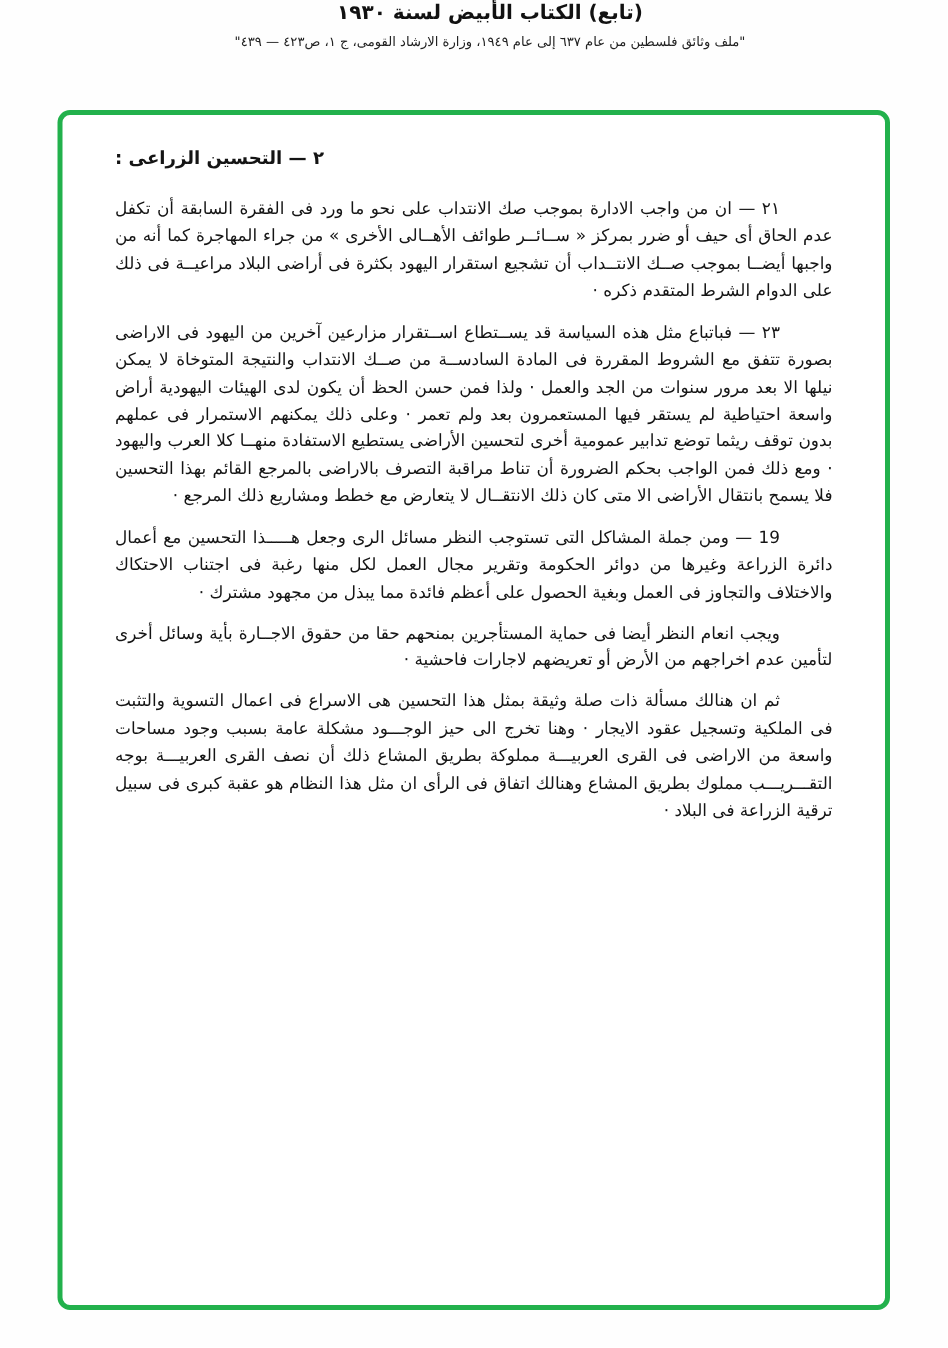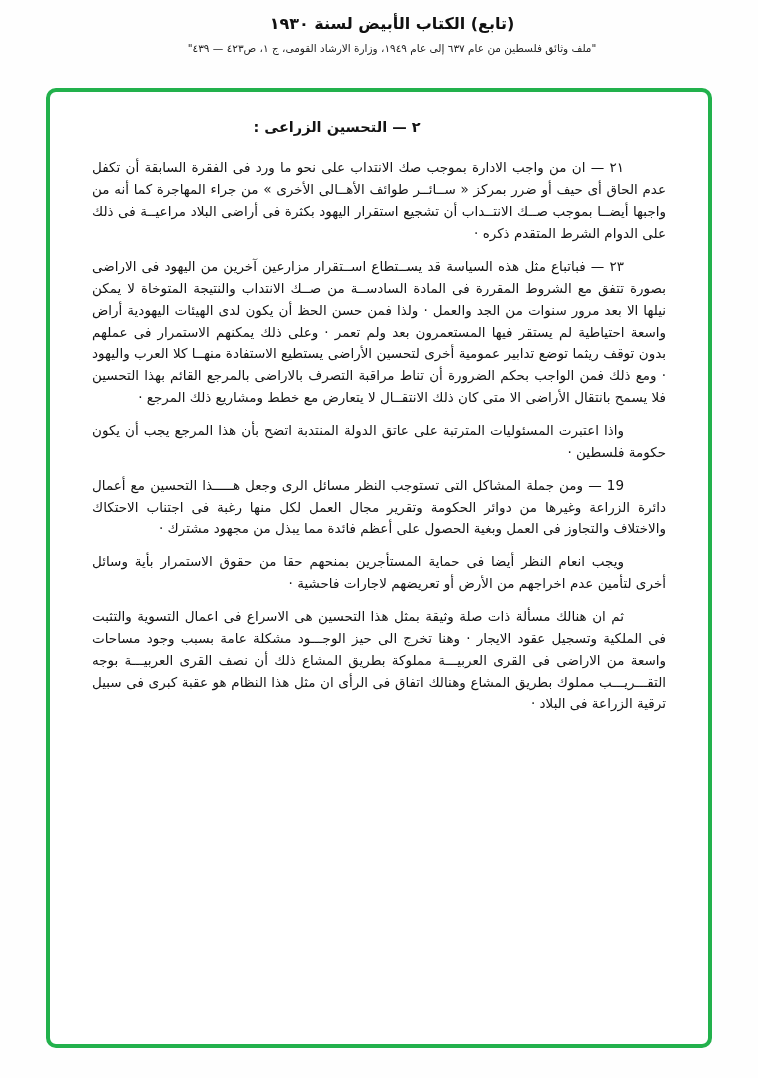--- a/index.html
+++ b/index.html
@@ -16,21 +16,20 @@
     color: #1a1a1a;
   }
   .page {
     width: 758px;
     height: 1078px;
     background: #fefefe;
     position: relative;
   }
   .page-header {
     text-align: center;
-    padding-top: 14px;
     direction: rtl;
     margin-left: 26px;
   }
   .page-header .title {
     font-size: 16px;
     font-weight: bold;
     letter-spacing: 0.5px;
     color: #111;
   }
   .page-header .subtitle {
@@ -56,21 +55,21 @@
     text-align: justify;
     font-size: 13.5px;
     line-height: 1.62;
     color: #141414;
   }
   .section-heading {
     font-weight: bold;
     font-size: 14.5px;
     margin: 6px 84px 18px 0;
     direction: rtl;
-    text-align: center;
+    text-align: left;
   }
   .para {
     margin: 0 0 11px 0;
     text-indent: 42px;
   }
   .para.no-indent {
     text-indent: 42px;
   }
 </style>
 </head>
@@ -86,25 +85,24 @@
   <div class="green-box">
     <div class="doc-body">
 
       <div class="section-heading">٢ — التحسين الزراعى :</div>
 
       <p class="para">٢١ — ان من واجب الادارة بموجب صك الانتداب على نحو ما ورد فى الفقرة السابقة أن تكفل عدم الحاق أى حيف أو ضرر بمركز « ســائــر طوائف الأهــالى الأخرى » من جراء المهاجرة كما أنه من واجبها أيضــا بموجب صــك الانتــداب أن تشجيع استقرار اليهود بكثرة فى أراضى البلاد مراعيــة فى ذلك على الدوام الشرط المتقدم ذكره ·</p>
 
 
       <p class="para">٢٣ — فباتباع مثل هذه السياسة قد يســتطاع اســتقرار مزارعين آخرين من اليهود فى الاراضى بصورة تتفق مع الشروط المقررة فى المادة السادســة من صــك الانتداب والنتيجة المتوخاة لا يمكن نيلها الا بعد مرور سنوات من الجد والعمل · ولذا فمن حسن الحظ أن يكون لدى الهيئات اليهودية أراض واسعة احتياطية لم يستقر فيها المستعمرون بعد ولم تعمر · وعلى ذلك يمكنهم الاستمرار فى عملهم بدون توقف ريثما توضع تدابير عمومية أخرى لتحسين الأراضى يستطيع الاستفادة منهــا كلا العرب واليهود · ومع ذلك فمن الواجب بحكم الضرورة أن تناط مراقبة التصرف بالاراضى بالمرجع القائم بهذا التحسين فلا يسمح بانتقال الأراضى الا متى كان ذلك الانتقــال لا يتعارض مع خطط ومشاريع ذلك المرجع ·</p>
 
-      <p class="para no-indent">واذا اعتبرت المسئوليات المترتبة على عاتق الدولة المنتدبة اتضح بأن هذا المرجع يجب أن يكون حكومة فلسطين ·</p>
 
       <p class="para">19 — ومن جملة المشاكل التى تستوجب النظر مسائل الرى وجعل هـــــذا التحسين مع أعمال دائرة الزراعة وغيرها من دوائر الحكومة وتقرير مجال العمل لكل منها رغبة فى اجتناب الاحتكاك والاختلاف والتجاوز فى العمل وبغية الحصول على أعظم فائدة مما يبذل من مجهود مشترك ·</p>
 
-      <p class="para">ويجب انعام النظر أيضا فى حماية المستأجرين بمنحهم حقا من حقوق الاستمرار بأية وسائل أخرى لتأمين عدم اخراجهم من الأرض أو تعريضهم لاجارات فاحشية ·</p>
+      <p class="para">ويجب انعام النظر أيضا فى حماية المستأجرين بمنحهم حقا من حقوق الاجــارة بأية وسائل أخرى لتأمين عدم اخراجهم من الأرض أو تعريضهم لاجارات فاحشية ·</p>
 
       <p class="para">ثم ان هنالك مسألة ذات صلة وثيقة بمثل هذا التحسين هى الاسراع فى اعمال التسوية والتثبت فى الملكية وتسجيل عقود الايجار · وهنا تخرج الى حيز الوجـــود مشكلة عامة بسبب وجود مساحات واسعة من الاراضى فى القرى العربيـــة مملوكة بطريق المشاع ذلك أن نصف القرى العربيـــة بوجه التقـــريـــب مملوك بطريق المشاع وهنالك اتفاق فى الرأى ان مثل هذا النظام هو عقبة كبرى فى سبيل ترقية الزراعة فى البلاد ·</p>
 
 
     </div>
   </div>
 
 </div>
 
 </body></html>

